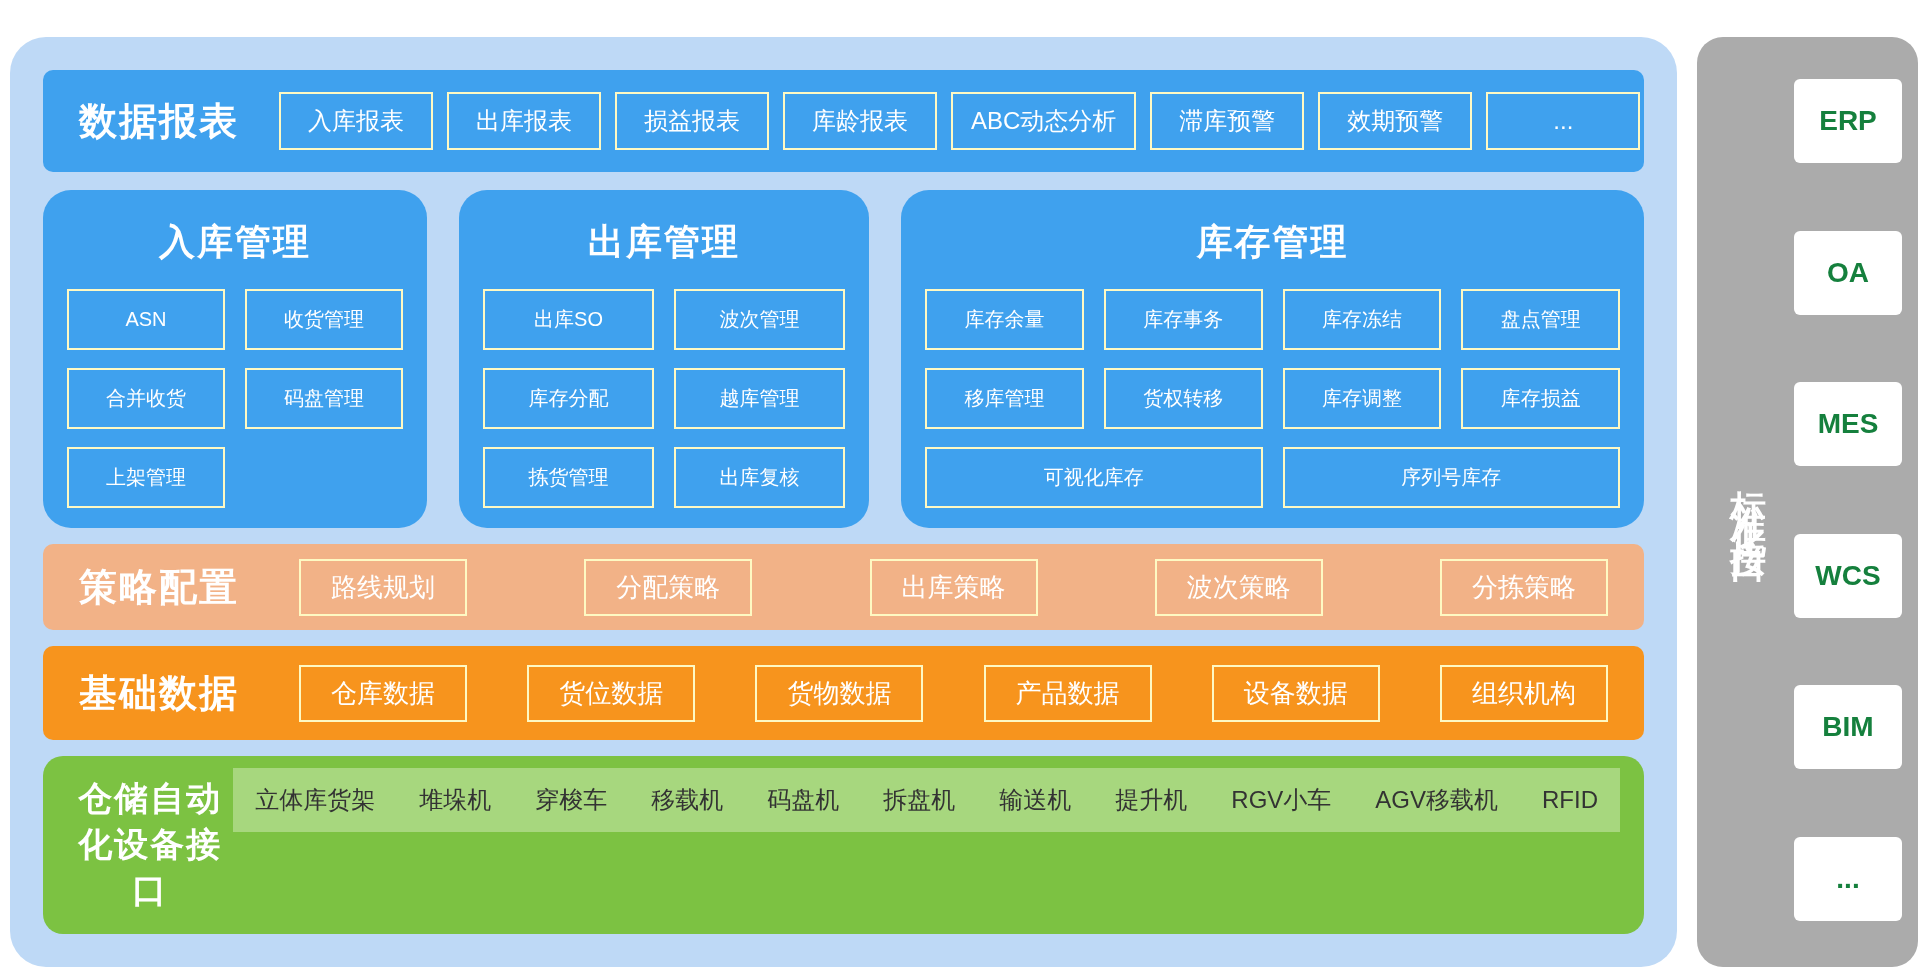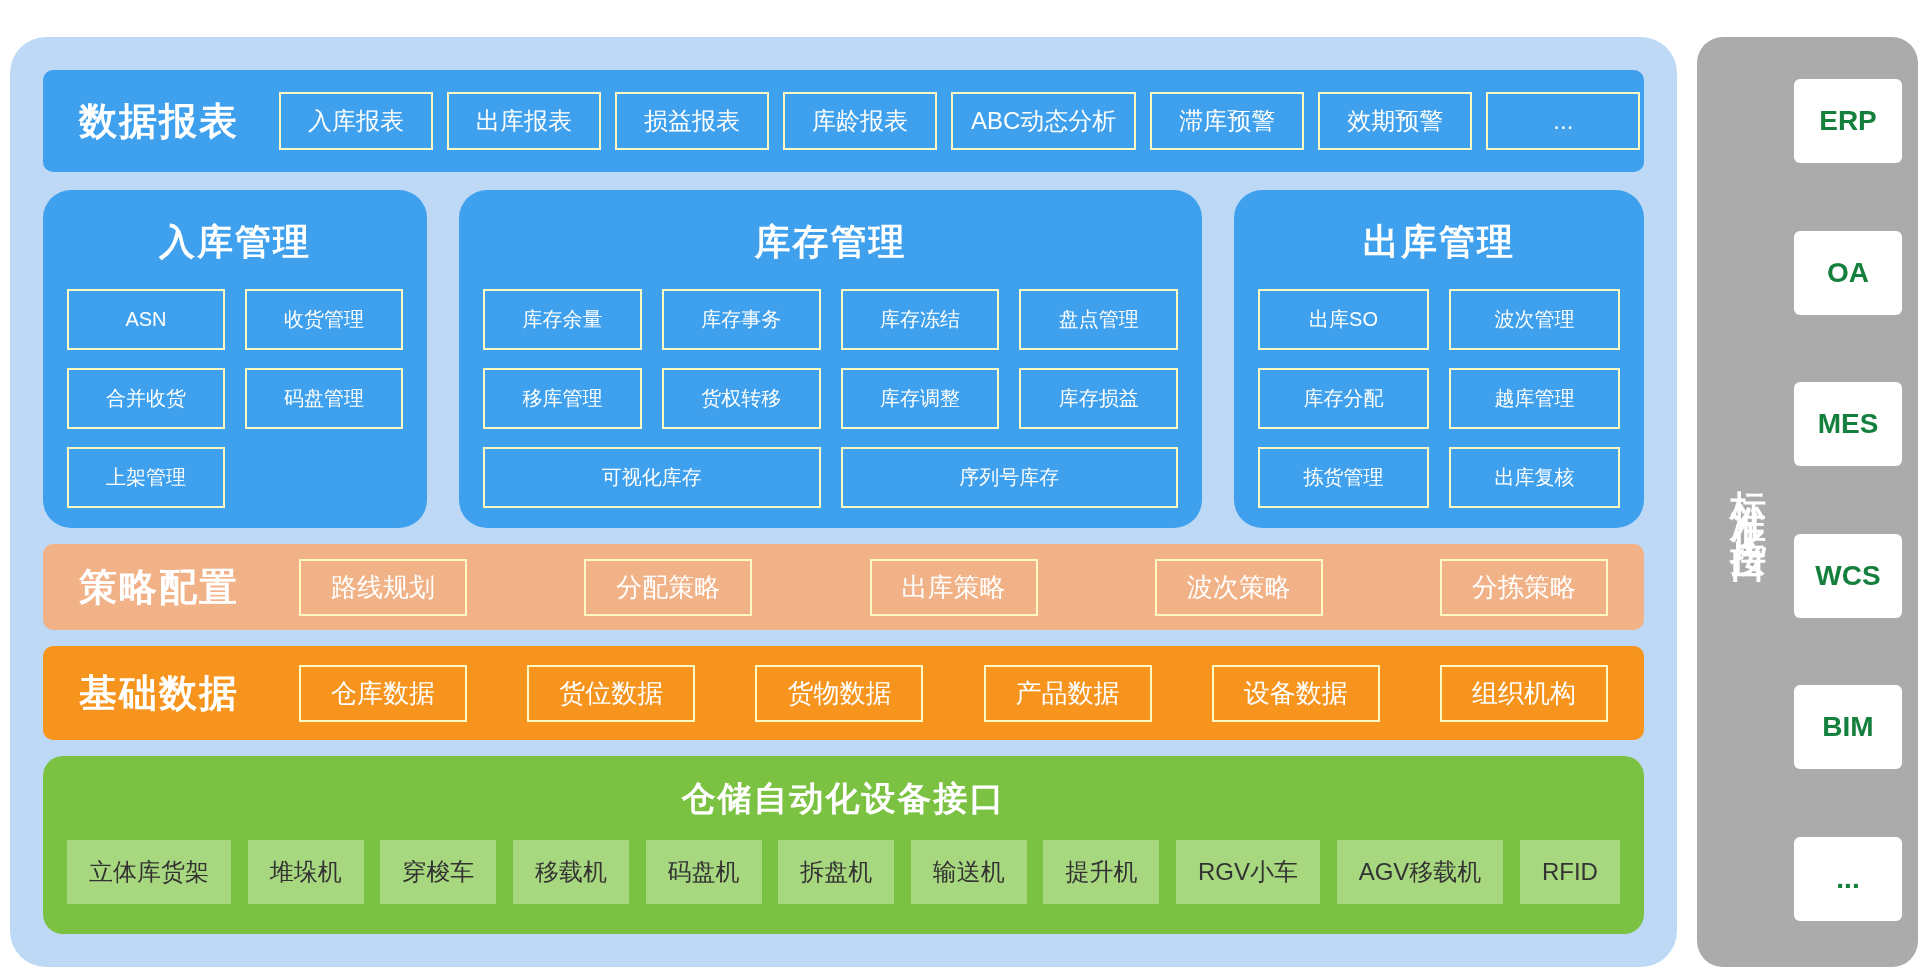--- a/index.html
+++ b/index.html
@@ -35,21 +35,21 @@
   .grid2 .wbox,.grid4 .wbox,.gridwide .wbox{height:61px;font-size:20px;}
   .gridwide{display:grid;grid-template-columns:repeat(2,1fr);gap:18px 20px;margin-top:18px;}
   
   .strategy{margin-top:16px;height:86px;background:var(--salmon);}
   .basic{margin-top:16px;height:94px;background:var(--orange);}
   .band-items{flex:1;display:flex;justify-content:space-between;margin-left:34px;}
   .strategy .wbox,.basic .wbox{width:168px;height:57px;font-size:26px;flex:none;}
   
   .automation{
     margin-top:16px;height:178px;background:var(--green);border-radius:20px;
-    box-sizing:border-box;padding:12px 24px;display:flex;flex-direction:column;flex:none;
+    box-sizing:border-box;padding:12px 24px;display:flex;flex:none;
   }
   .automation-title{text-align:center;color:#fff;font-size:34px;font-weight:bold;margin:8px 0 18px;letter-spacing:2px;}
   .automation-items{display:flex;justify-content:space-between;}
   .gbox{
     background:var(--green-item);color:#333333;font-size:24px;height:64px;
     display:flex;align-items:center;justify-content:center;padding:0 22px;white-space:nowrap;flex:none;
   }
   
   .side{
     position:absolute;left:1697px;top:37px;width:221px;height:930px;
@@ -90,47 +90,47 @@
       <div class="panel-title">入库管理</div>
       <div class="grid2">
           <div class="wbox">ASN</div>
           <div class="wbox">收货管理</div>
           <div class="wbox">合并收货</div>
           <div class="wbox">码盘管理</div>
           <div class="wbox">上架管理</div>
         </div>
     </div>
 
+    <div class="panel panel-outbound">
+      <div class="panel-title">出库管理</div>
+      <div class="grid2">
+          <div class="wbox">出库SO</div>
+          <div class="wbox">波次管理</div>
+          <div class="wbox">库存分配</div>
+          <div class="wbox">越库管理</div>
+          <div class="wbox">拣货管理</div>
+          <div class="wbox">出库复核</div>
+        </div>
+    </div>
+
     <div class="panel panel-inventory">
       <div class="panel-title">库存管理</div>
       <div class="grid4">
           <div class="wbox">库存余量</div>
           <div class="wbox">库存事务</div>
           <div class="wbox">库存冻结</div>
           <div class="wbox">盘点管理</div>
           <div class="wbox">移库管理</div>
           <div class="wbox">货权转移</div>
           <div class="wbox">库存调整</div>
           <div class="wbox">库存损益</div>
         </div>
       <div class="gridwide">
           <div class="wbox">可视化库存</div>
           <div class="wbox">序列号库存</div>
-        </div>
-    </div>
-
-    <div class="panel panel-outbound">
-      <div class="panel-title">出库管理</div>
-      <div class="grid2">
-          <div class="wbox">出库SO</div>
-          <div class="wbox">波次管理</div>
-          <div class="wbox">库存分配</div>
-          <div class="wbox">越库管理</div>
-          <div class="wbox">拣货管理</div>
-          <div class="wbox">出库复核</div>
         </div>
     </div>
 
   </div>
 
   <div class="band strategy">
     <div class="band-title">策略配置</div>
     <div class="band-items">
         <div class="wbox">路线规划</div>
         <div class="wbox">分配策略</div>

